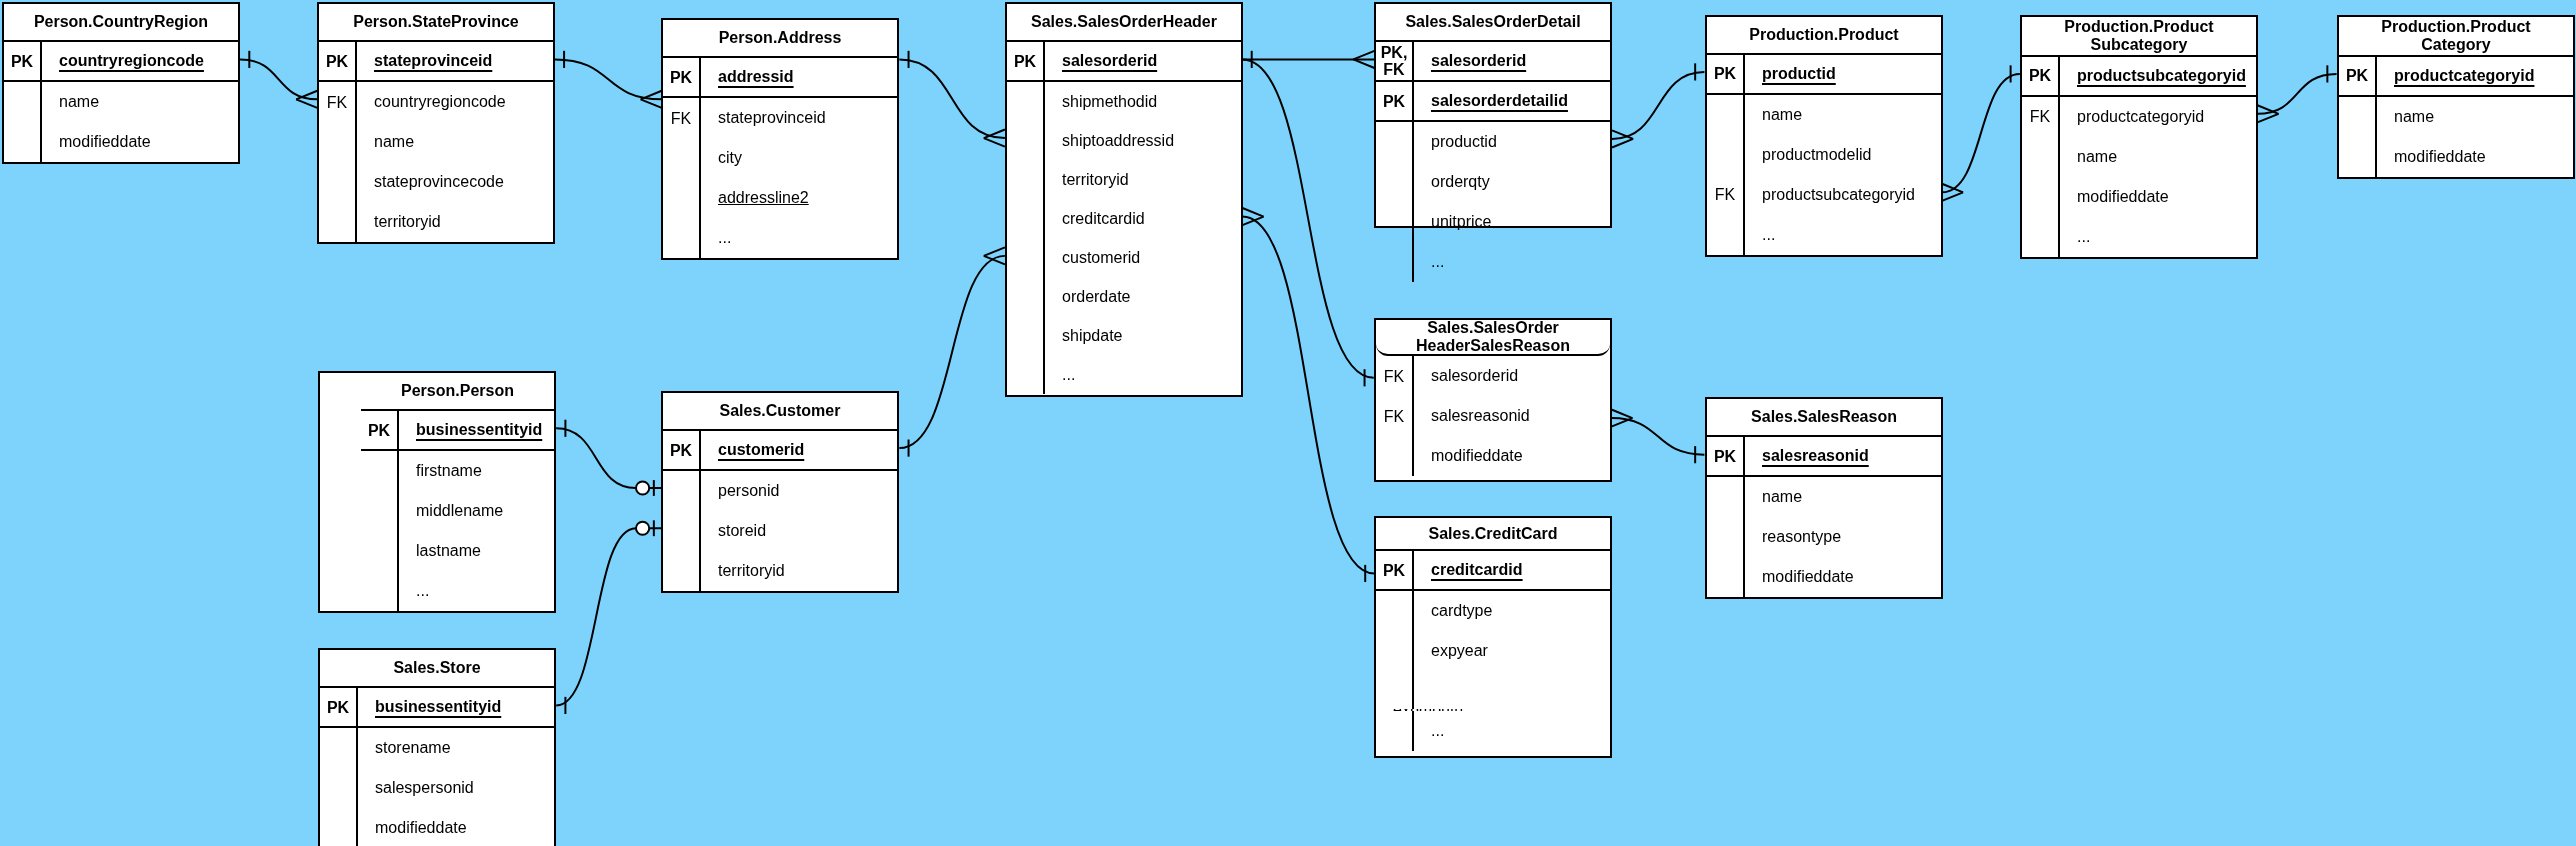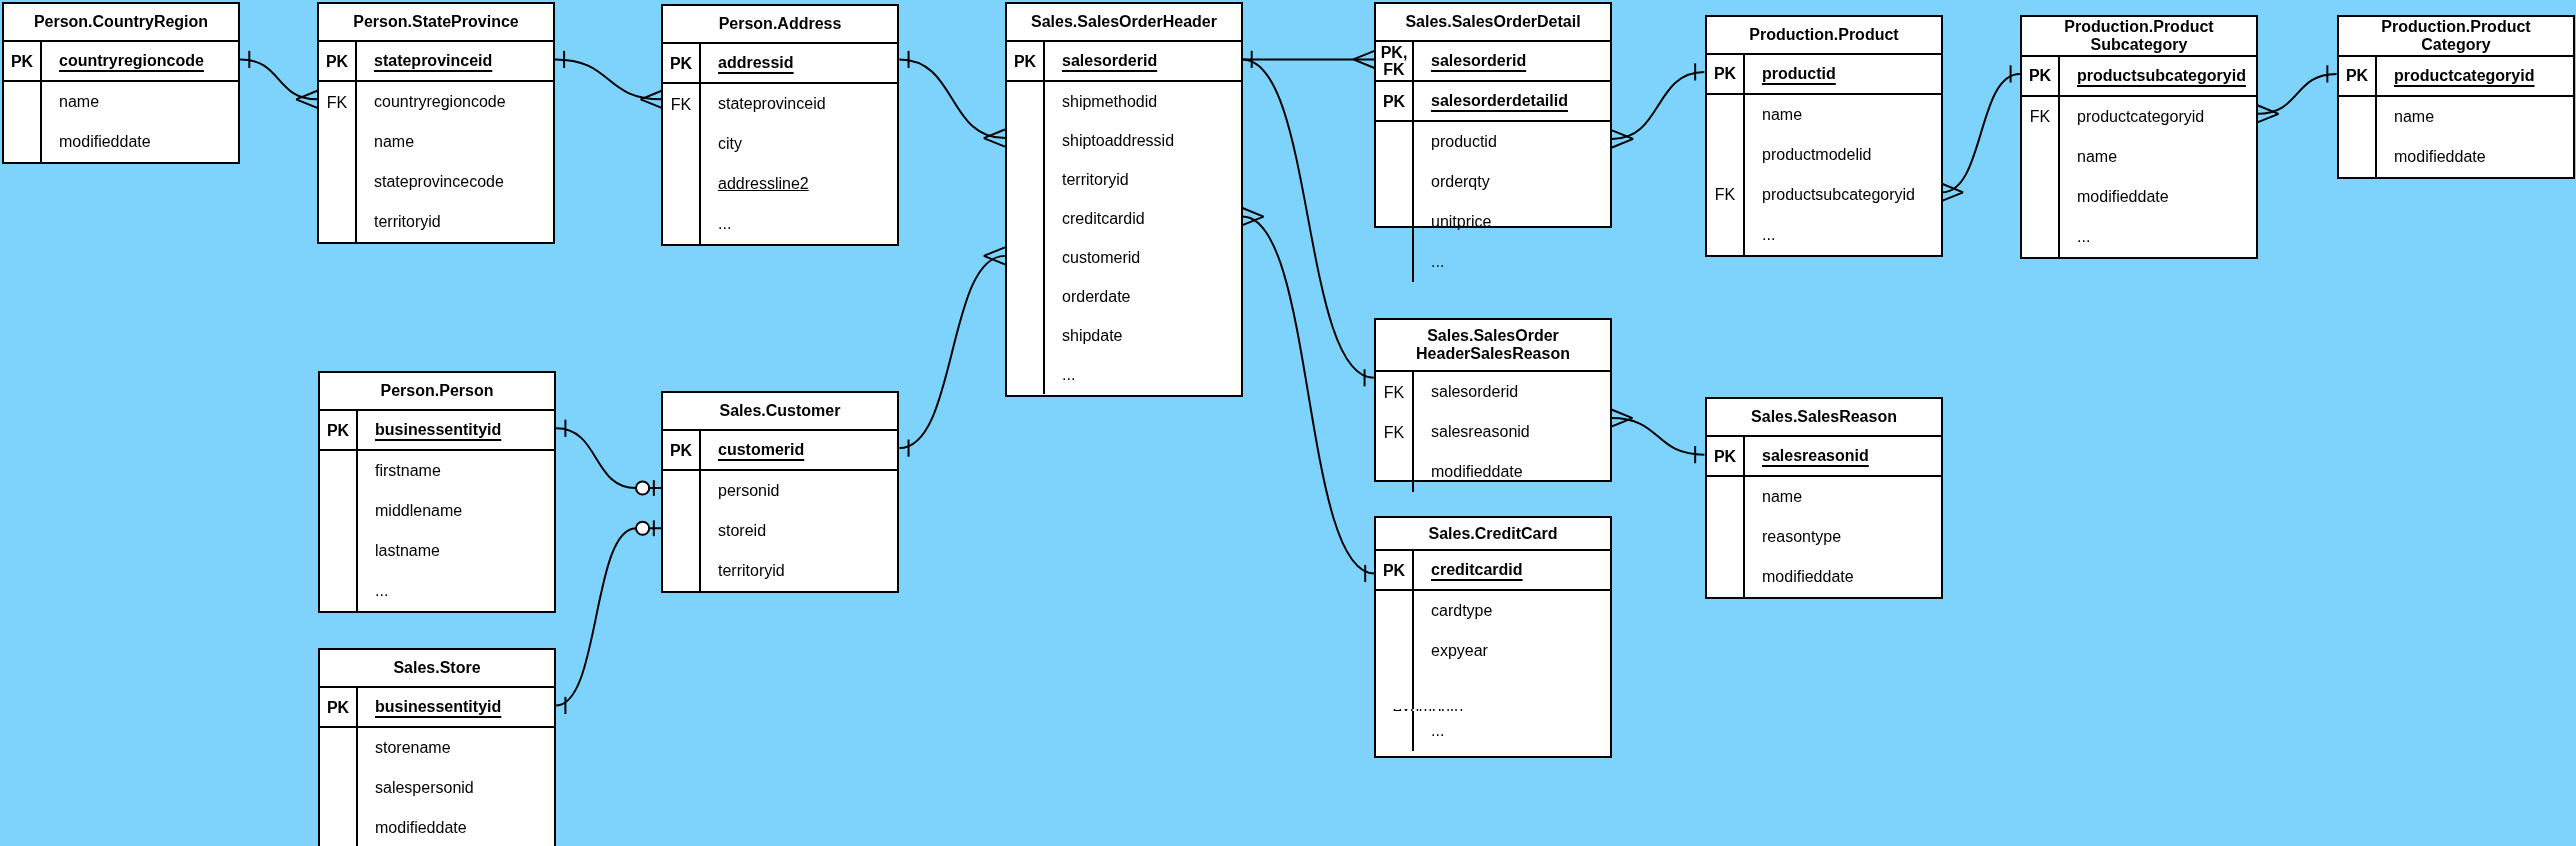--- a/index.html
+++ b/index.html
@@ -140,21 +140,21 @@
       </div>
       <div class="er-brow" style="height: 40px;">
         <div class="er-key"></div>
         <div class="er-field">stateprovincecode</div>
       </div>
       <div class="er-brow" style="height: 40px;">
         <div class="er-key"></div>
         <div class="er-field">territoryid</div>
       </div>
     </div>
-    <div class="er-table" style="left: 661px; top: 4px; width: 238px; height: 242px;">
+    <div class="er-table" style="left: 661px; top: 18px; width: 238px; height: 242px;">
       <div class="er-title" style="height: 38px;">
         <div>Person.Address</div>
       </div>
       <div class="er-hrow" style="height: 40px;">
         <div class="er-key">
           <div>PK</div>
         </div>
         <div class="er-field pk">addressid</div>
       </div>
       <div class="er-brow" style="height: 40px;">
@@ -319,21 +319,21 @@
       </div>
       <div class="er-brow" style="height: 40px;">
         <div class="er-key"></div>
         <div class="er-field">name</div>
       </div>
       <div class="er-brow" style="height: 40px;">
         <div class="er-key"></div>
         <div class="er-field">modifieddate</div>
       </div>
     </div>
-    <div class="er-table" style="left: 318px; top: 371px; width: 238px; height: 242px;">
+    <div class="er-table" style="left: 318px; top: 371px; width: 238px; height: 242px; padding-left: 41px;">
       <div class="er-title" style="height: 38px;">
         <div>Person.Person</div>
       </div>
       <div class="er-hrow" style="height: 40px;">
         <div class="er-key">
           <div>PK</div>
         </div>
         <div class="er-field pk">businessentityid</div>
       </div>
       <div class="er-brow" style="height: 40px;">
@@ -370,21 +370,21 @@
       <div class="er-brow" style="height: 40px;">
         <div class="er-key"></div>
         <div class="er-field">storeid</div>
       </div>
       <div class="er-brow" style="height: 40px;">
         <div class="er-key"></div>
         <div class="er-field">territoryid</div>
       </div>
     </div>
     <div class="er-table" style="left: 1374px; top: 318px; width: 238px; height: 164px;">
-      <div class="er-title" style="height: 52px;">
+      <div class="er-title" style="height: 36px; border-radius: 12px;">
         <div>Sales.SalesOrder</div>
         <div>HeaderSalesReason</div>
       </div>
       <div class="er-brow" style="height: 40px;">
         <div class="er-key">FK</div>
         <div class="er-field">salesorderid</div>
       </div>
       <div class="er-brow" style="height: 40px;">
         <div class="er-key">FK</div>
         <div class="er-field">salesreasonid</div>

